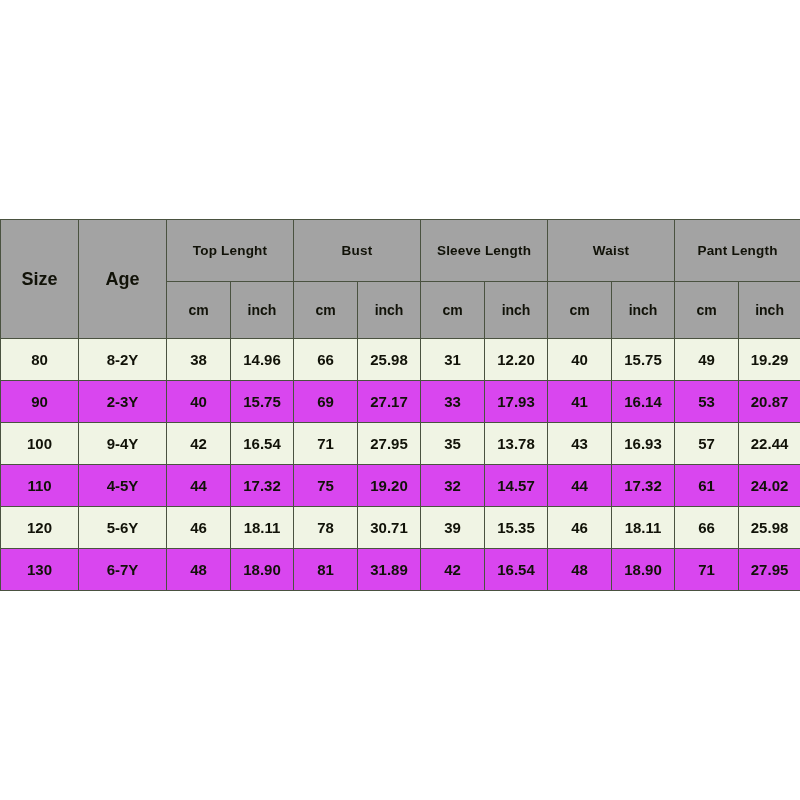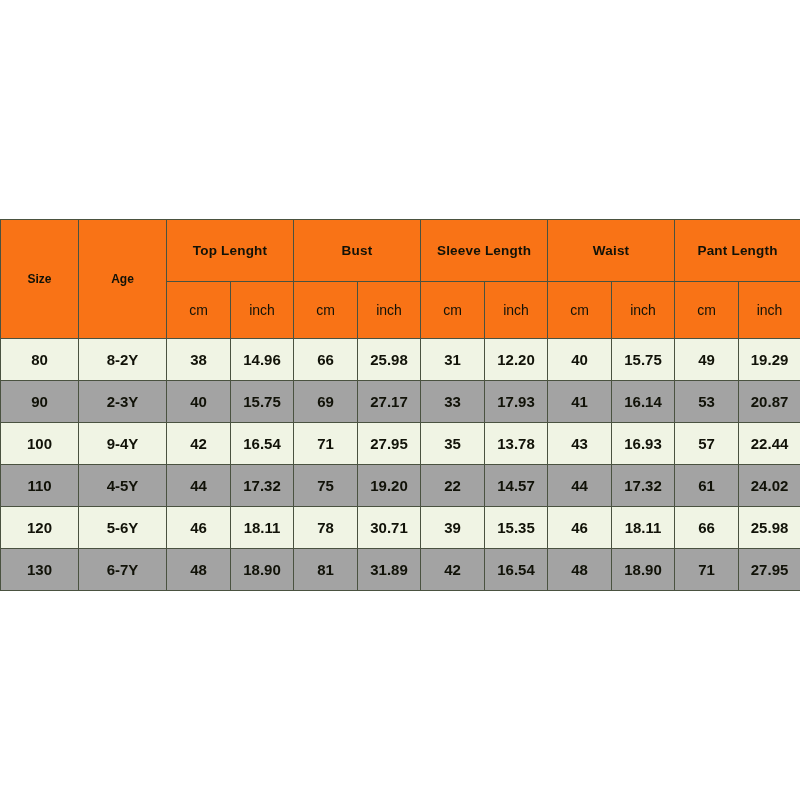--- a/index.html
+++ b/index.html
@@ -34,46 +34,46 @@
   table.size-chart td {
     border: 1px solid #4a5240;
     text-align: center;
     vertical-align: middle;
     padding: 0;
     color: #111208;
   }
 
   
   thead th {
-    background: #f97316;
+    background: #a3a3a3;
     font-weight: bold;
   }
   th.grp-head {
     font-size: 13.5px;
     letter-spacing: 0.2px;
     height: 61px;
   }
   th.unit-head {
     font-size: 14px;
-    font-weight: normal;
+    font-weight: bold;
     height: 56px;
   }
   th.corner-head {
-    font-size: 12px;
+    font-size: 18px;
     height: 117px;
   }
 
   
   tbody td {
     height: 41px;
     font-size: 15px;
     font-weight: bold;
   }
   tbody tr.row-cream td { background: #f0f4e4; }
-  tbody tr.row-green td { background: #a3a3a3; }
+  tbody tr.row-green td { background: #d946ef; }
 
   
   col.c-size  { width: 78px; }
   col.c-age   { width: 88px; }
   col.c-cm    { width: 64px; }
   col.c-inch  { width: 63px; }
   col.c-inch-last { width: 62px; }
 </style>
 </head>
 <body>
@@ -160,21 +160,21 @@
           <td>57</td>
           <td>22.44</td>
         </tr>
         <tr class="row-green">
           <td>110</td>
           <td>4-5Y</td>
           <td>44</td>
           <td>17.32</td>
           <td>75</td>
           <td>19.20</td>
-          <td>22</td>
+          <td>32</td>
           <td>14.57</td>
           <td>44</td>
           <td>17.32</td>
           <td>61</td>
           <td>24.02</td>
         </tr>
         <tr class="row-cream">
           <td>120</td>
           <td>5-6Y</td>
           <td>46</td>

